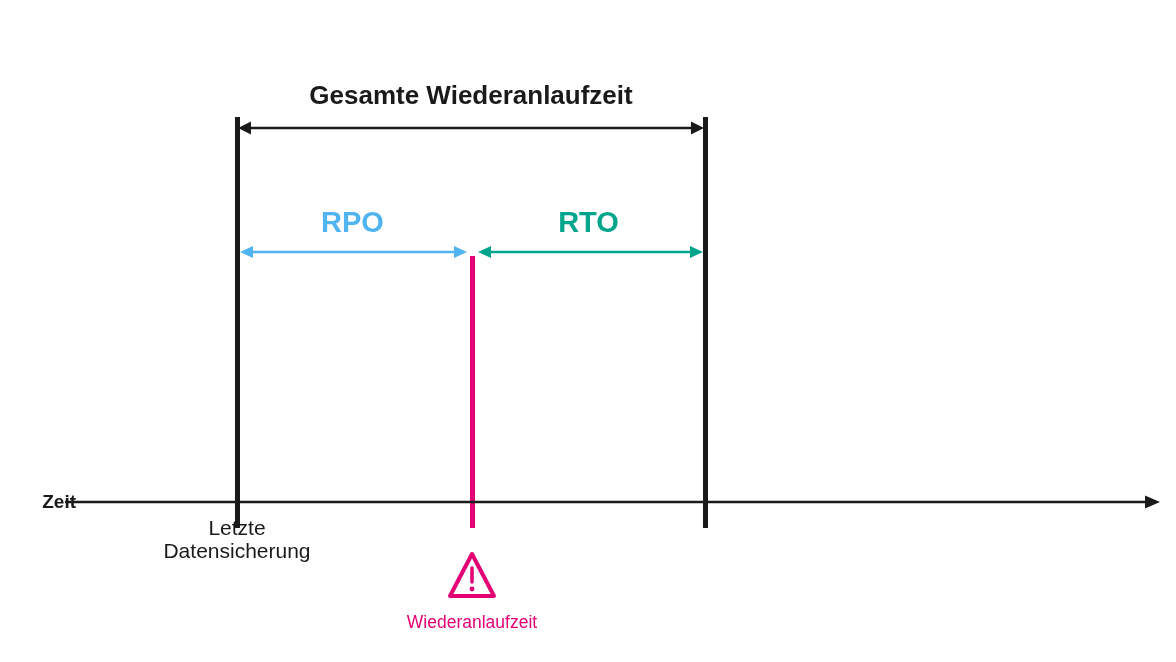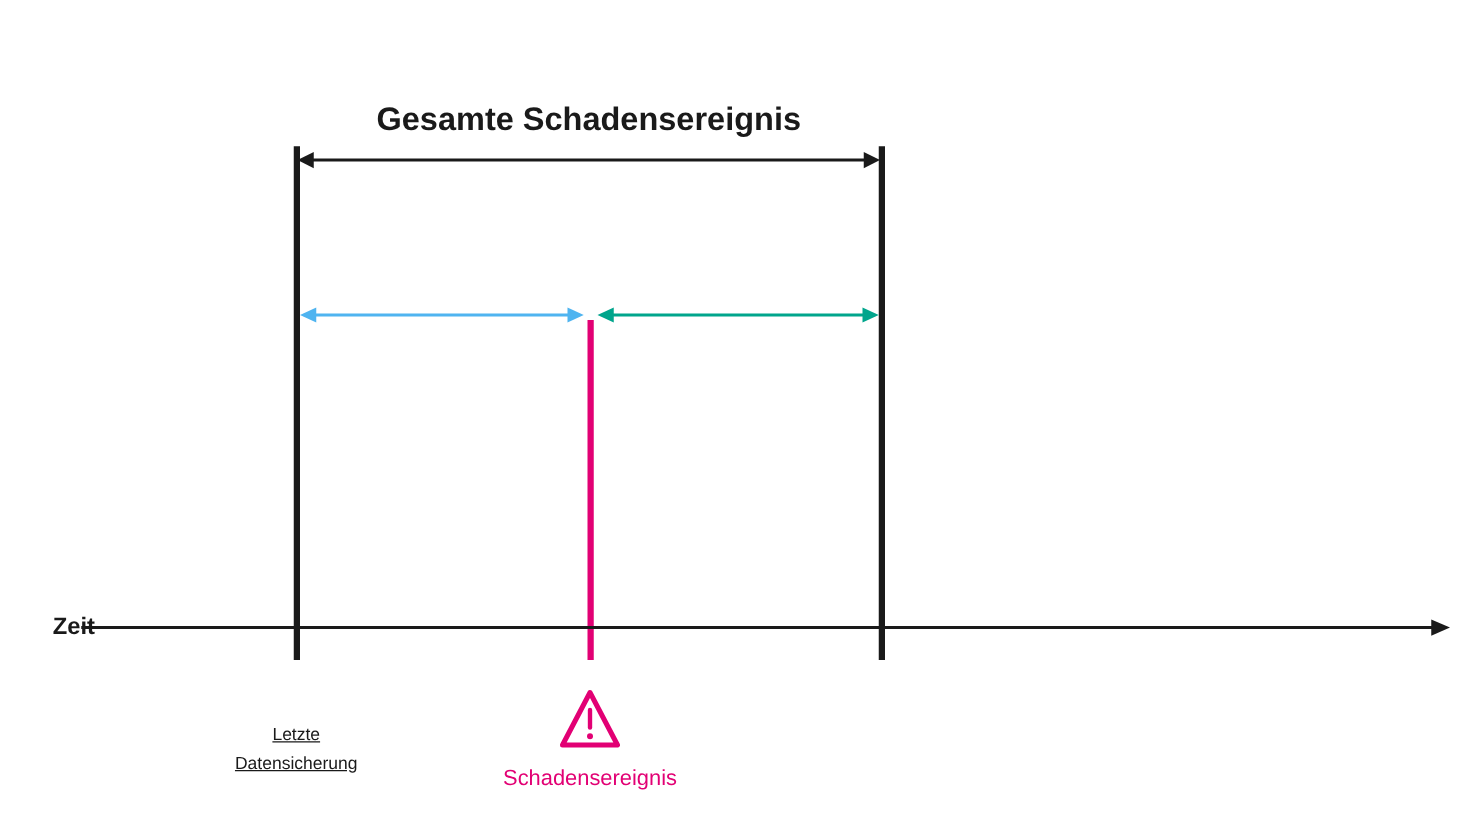--- a/index.html
+++ b/index.html
@@ -29,22 +29,22 @@
   }
   .rto-label{
     left:472px;top:206px;width:233px;
     font-size:29px;font-weight:bold;color:var(--rto);
   }
   .zeit-label{
     left:16px;top:491px;width:60px;text-align:right;
     font-size:19px;font-weight:bold;color:var(--ink);
   }
   .backup-label{
-    left:117px;top:576px;width:240px;
-    font-size:14px;line-height:23px;white-space:pre-line;color:var(--ink);text-decoration:underline;
+    left:117px;top:516px;width:240px;
+    font-size:21px;line-height:23px;white-space:pre-line;color:var(--ink);
   }
   .incident-label{
     left:352px;top:612px;width:240px;
     font-size:17.5px;color:var(--magenta);
   }
   .restored-label{
     left:565px;top:548px;width:280px;
     font-size:17.5px;line-height:23px;white-space:pre-line;color:var(--ink);
   }
   
@@ -96,25 +96,27 @@
       <polygon class="ink-head" points="1160,502 1145,495.5 1145,508.5"></polygon>
     </g>
 
     <g>
       <polygon class="warn-tri" points="472,554 494,596 450,596"></polygon>
       <line class="warn-mark" x1="472" y1="568" x2="472" y2="582"></line>
       <circle class="warn-dot" cx="472" cy="589" r="2.4"></circle>
     </g>
   </svg>
 
-  <div class="label title">Gesamte Schadensereignis</div>
+  <div class="label title">Gesamte Wiederanlaufzeit</div>
 
+  <div class="label rpo-label">RPO</div>
 
+  <div class="label rto-label">RTO</div>
 
   <div class="label zeit-label">Zeit</div>
 
   <div class="label backup-label">Letzte
 Datensicherung</div>
 
-  <div class="label incident-label">Schadensereignis</div>
+  <div class="label incident-label">Wiederanlaufzeit</div>
 
 
 </div>
 
 </body></html>

